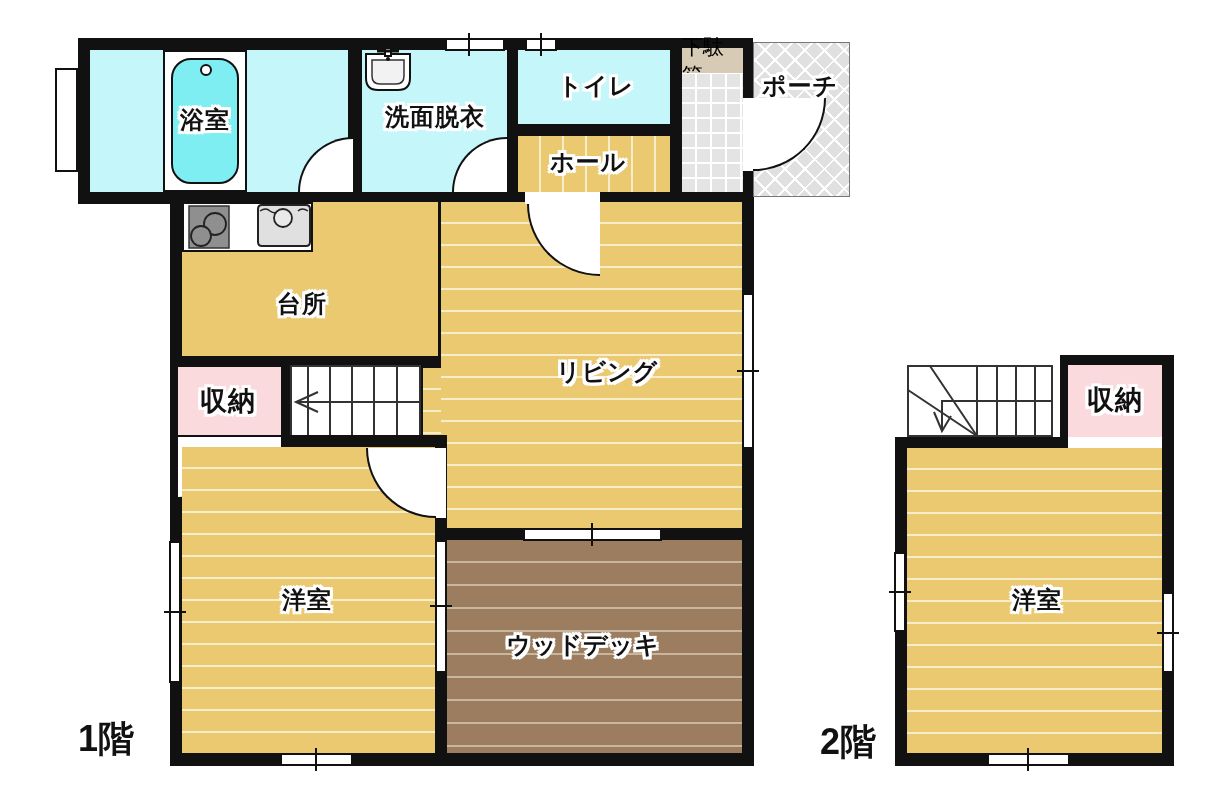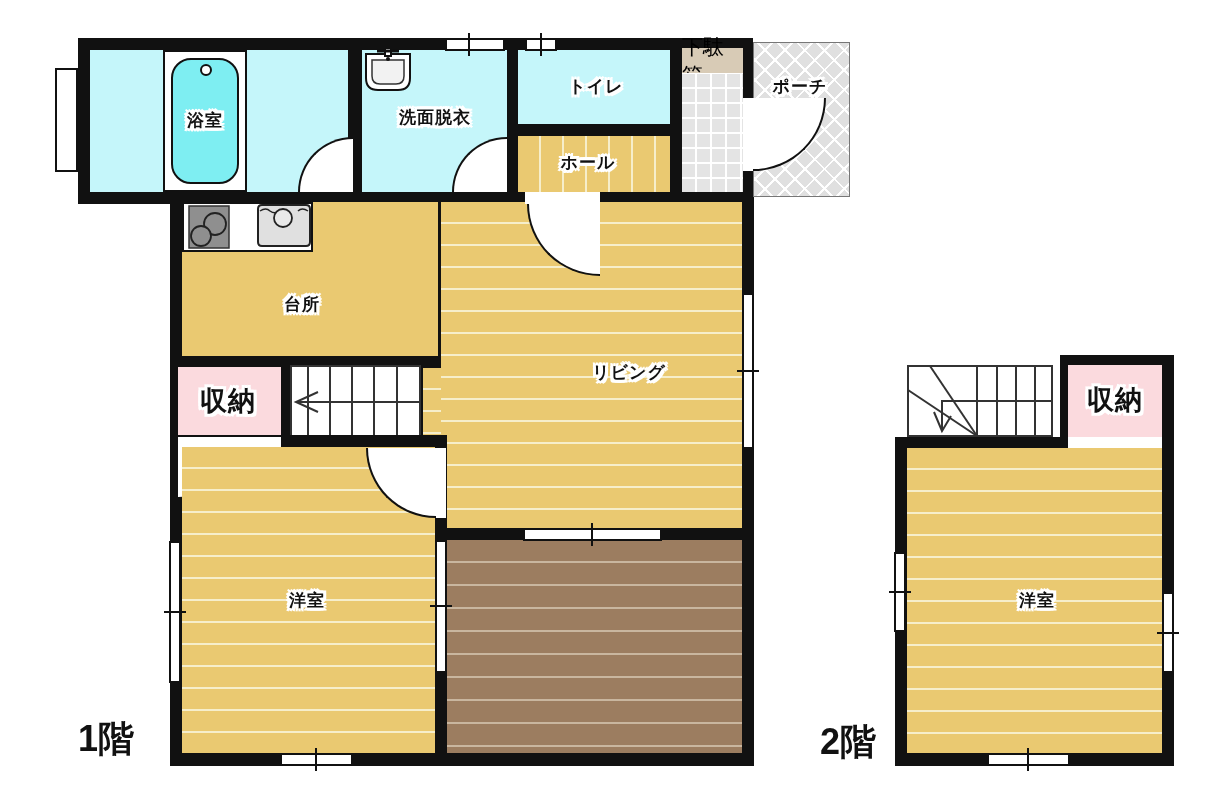--- a/index.html
+++ b/index.html
@@ -26,21 +26,21 @@
   .tick{position:absolute;background:#111;}
   .arc{position:absolute;background:#fff;box-sizing:border-box;}
   .arc-tl{border-top-left-radius:100% 100%;border-top:2px solid #111;border-left:2px solid #111;}
   .arc-bl{border-bottom-left-radius:100% 100%;border-bottom:2px solid #111;border-left:2px solid #111;}
   .arc-br{border-bottom-right-radius:100% 100%;border-bottom:2px solid #111;border-right:2px solid #111;}
   .rlabel{position:absolute;transform:translate(-50%,-50%);font-weight:bold;color:#111;
           white-space:nowrap;letter-spacing:1px;
           text-shadow:-3px -3px 0 #fff,3px -3px 0 #fff,-3px 3px 0 #fff,3px 3px 0 #fff,
                       0 -3px 0 #fff,0 3px 0 #fff,-3px 0 0 #fff,3px 0 0 #fff,
                       -2px -2px 0 #fff,2px -2px 0 #fff,-2px 2px 0 #fff,2px 2px 0 #fff;}
-  .fs26{font-size:17px;} .fs22{font-size:27px;} .fs15{font-size:21px;font-weight:normal;color:#000000;}
+  .fs26{font-size:24px;} .fs22{font-size:27px;} .fs15{font-size:21px;font-weight:normal;color:#000000;}
   .floorlabel{position:absolute;transform:translate(-50%,-50%);font-size:36px;color:#111;
           font-weight:bold;white-space:nowrap;text-shadow:none;}
   .fixture{position:absolute;}
 </style>
 </head>
 <body>
 
 <div id="plan">
 
   <div class="base" style="left:78px;top:38px;width:675px;height:166px"></div>
@@ -170,22 +170,23 @@
   <div class="tick" style="left:1157px;top:632px;width:22px;height:2px"></div>
   <div class="win" style="left:987px;top:753px;width:83px;height:13px"></div>
   <div class="tick" style="left:1027px;top:748px;width:2px;height:23px"></div>
 
   <div class="rlabel fs26" style="left:205px;top:120px">浴室</div>
   <div class="rlabel fs26" style="left:435px;top:117px">洗面脱衣</div>
   <div class="rlabel fs26" style="left:596px;top:86px">トイレ</div>
   <div class="rlabel fs26" style="left:588px;top:162px">ホール</div>
   <div class="rlabel fs26" style="left:800px;top:86px">ポーチ</div>
   <div class="rlabel fs26" style="left:302px;top:304px">台所</div>
-  <div class="rlabel fs26" style="left:629px;top:372px">リビング</div>
+  <div class="rlabel fs26" style="left:607px;top:372px">リビング</div>
   <div class="rlabel fs22" style="left:228px;top:401px">収納</div>
   <div class="rlabel fs26" style="left:307px;top:600px">洋室</div>
+  <div class="rlabel fs26" style="left:583px;top:645px">ウッドデッキ</div>
   <div class="rlabel fs22" style="left:1115px;top:400px">収納</div>
   <div class="rlabel fs26" style="left:1037px;top:600px">洋室</div>
 
   <div class="floorlabel" style="left:106px;top:739px">1階</div>
   <div class="floorlabel" style="left:848px;top:742px">2階</div>
 
 </div>
 
 </body></html>

